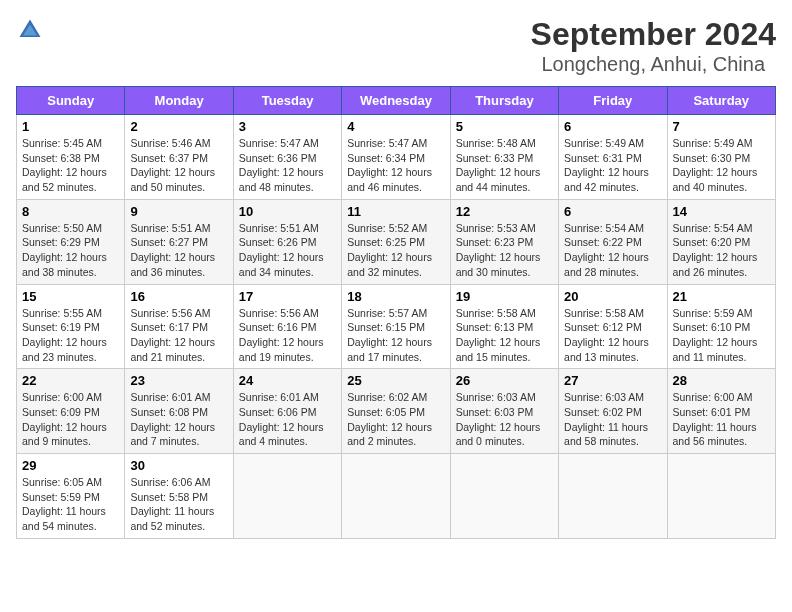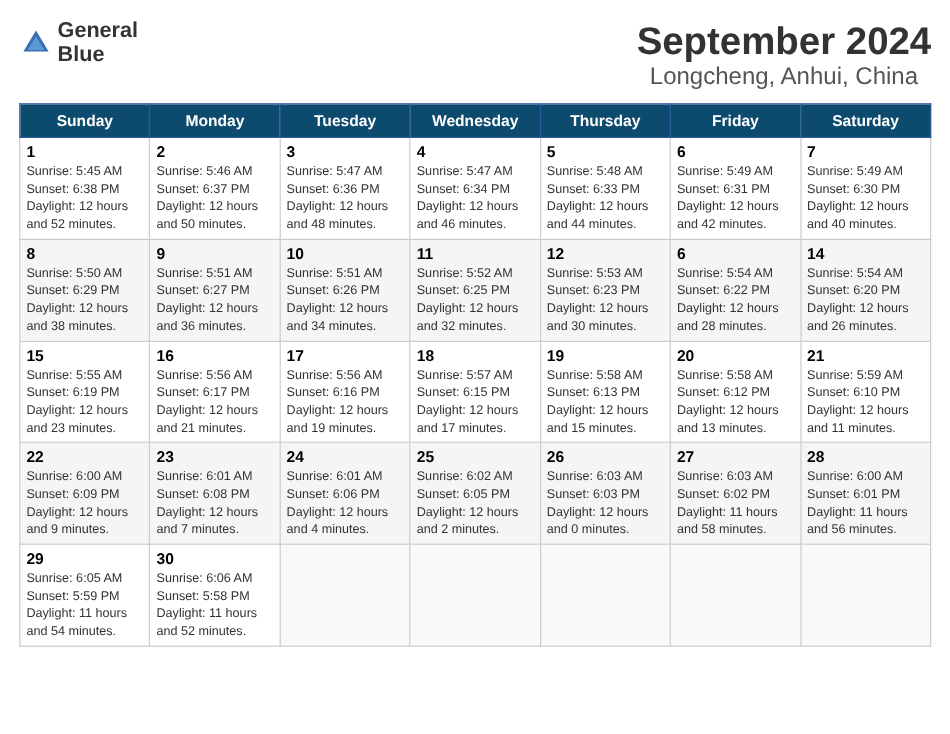--- a/index.html
+++ b/index.html
@@ -43,21 +43,21 @@
     .location {
       font-size: 20px;
       color: #555;
     }
     table {
       width: 100%;
       border-collapse: collapse;
       font-size: 11px;
     }
     thead tr th {
-      background: #0c4a6e;
+      background: #8b5cf6;
       color: #fff;
       padding: 6px 4px;
       font-size: 13px;
       font-weight: bold;
       border: 1px solid #2d5a9a;
     }
     tbody tr td {
       border: 1px solid #ccc;
       vertical-align: top;
       padding: 4px 5px;
@@ -88,24 +88,20 @@
   </style>
 </head>
 <body>
 
 <div class="header">
   <div class="logo">
     <svg class="logo-icon" viewBox="0 0 40 40">
       <polygon points="20,5 35,30 5,30" fill="#3a6db5"></polygon>
       <polygon points="20,12 30,28 10,28" fill="#5a9ad5"></polygon>
     </svg>
-    <div class="logo-text">
-      <span>General</span>
-      <span>Blue</span>
-    </div>
   </div>
   <div class="title-area">
     <div class="month-title">September 2024</div>
     <div class="location">Longcheng, Anhui, China</div>
   </div>
 </div>
 
 <table>
   <thead>
     <tr>

